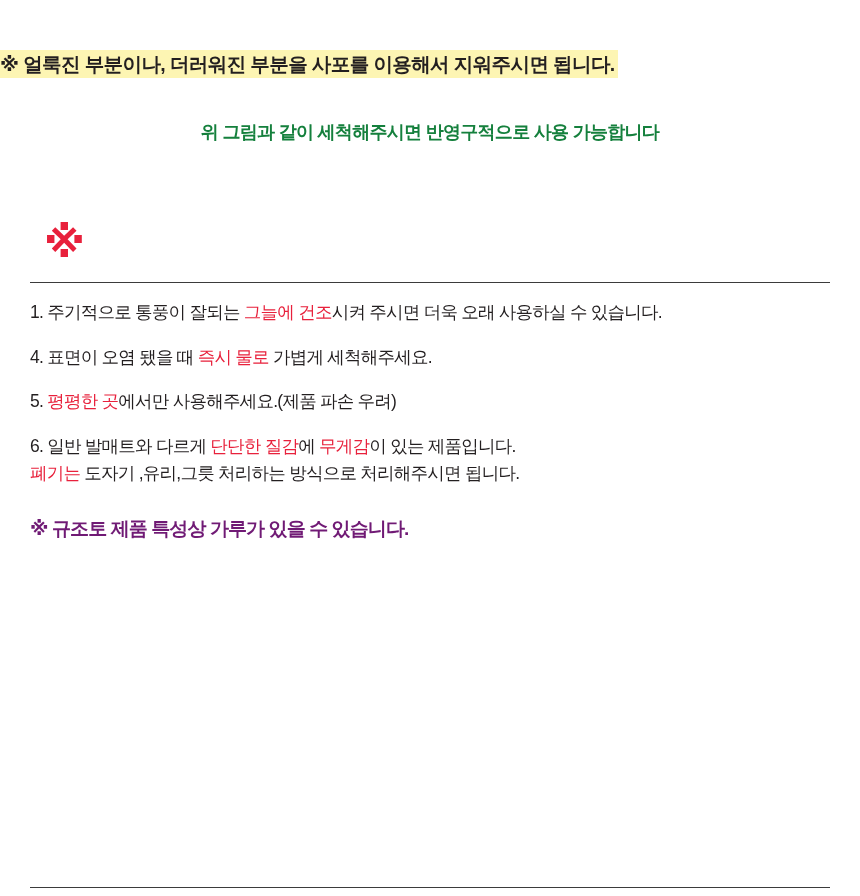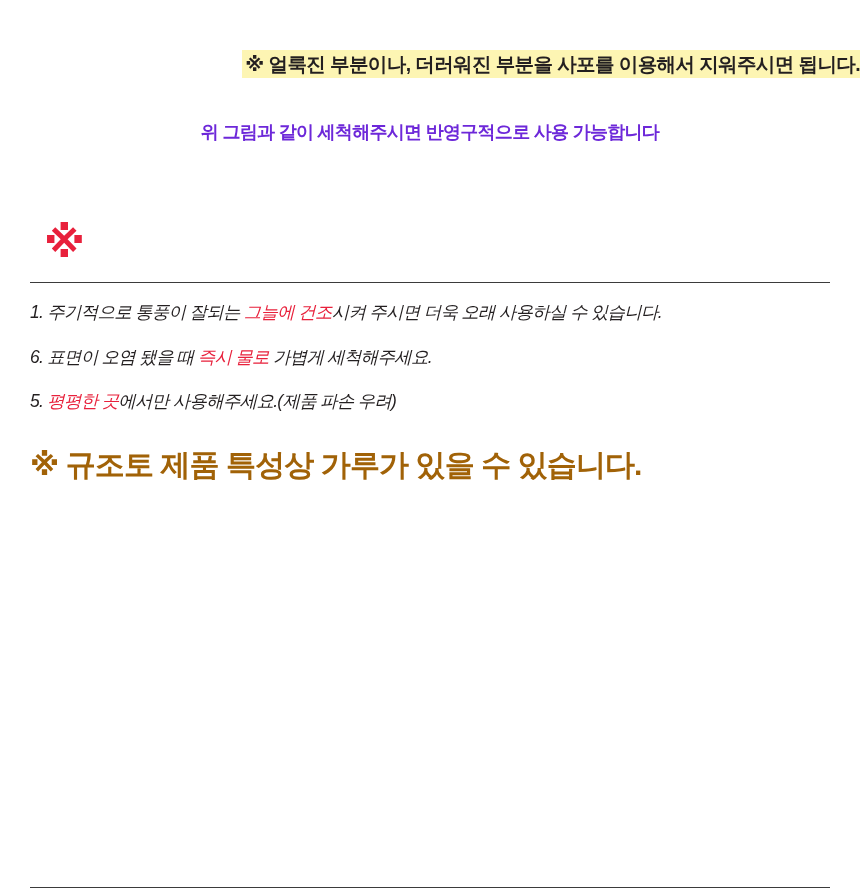--- a/index.html
+++ b/index.html
@@ -22,42 +22,42 @@
     box-sizing: border-box;
   }
 
   
   .notice-block {
     padding-top: 48px;
     text-align: center;
   }
   .notice-line {
     display: block;
-    text-align: right;
+    text-align: left;
     margin: 0 0 26px 0;
   }
   .notice-line .hl {
     display: inline;
     background: #fdf5b3;
     box-shadow: 0 0 0 3px #fdf5b3;
     font-size: 19.5px;
     font-weight: bold;
     letter-spacing: -0.6px;
     line-height: 1.65;
     color: #231f20;
   }
 
   
   .sub-caption {
     text-align: center;
     margin-top: 40px;
     font-size: 18px;
     font-weight: bold;
     letter-spacing: -0.7px;
-    color: #6d28d9;
+    color: #15803d;
   }
 
   
   .section-head {
     margin: 78px 0 0 44px;
     font-size: 45px;
     font-weight: bold;
     letter-spacing: -1.5px;
     color: #e8213c;
     line-height: 1;
@@ -72,41 +72,40 @@
   .divider {
     margin: 18px 30px 0 30px;
     border-top: 1px solid #3b3b3b;
   }
 
   
   .cautions {
     margin: 16px 30px 0 30px;
     padding: 0;
     list-style: none;
-    font-style: italic;
   }
   .cautions li {
     font-size: 17.5px;
     letter-spacing: -0.75px;
     line-height: 1.52;
     margin-bottom: 18px;
     color: #231f20;
     white-space: nowrap;
   }
   .red {
     color: #e8213c;
   }
 
   
   .footer-note {
     margin: 30px 30px 0 30px;
-    font-size: 30px;
+    font-size: 19px;
     font-weight: bold;
     letter-spacing: -0.9px;
-    color: #a16207;
+    color: #701a75;
   }
   .footer-rule {
     position: absolute;
     left: 30px;
     right: 30px;
     bottom: 8px;
     border-top: 1px solid #3b3b3b;
   }
 </style>
 </head>
@@ -123,20 +122,21 @@
   <div class="sub-caption">위 그림과 같이 세척해주시면 반영구적으로 사용 가능합니다</div>
 
   <div class="section-head">
     <span class="mark">※</span>
   </div>
 
   <div class="divider"></div>
 
   <ul class="cautions" id="cautions-list">
       <li><span>1. 주기적으로 통풍이 잘되는 </span><span class="red">그늘에 건조</span><span>시켜 주시면 더욱 오래 사용하실 수 있습니다.</span></li>
-      <li><span>6. 표면이 오염 됐을 때 </span><span class="red">즉시 물로</span><span> 가볍게 세척해주세요.</span></li>
+      <li><span>4. 표면이 오염 됐을 때 </span><span class="red">즉시 물로</span><span> 가볍게 세척해주세요.</span></li>
       <li><span>5. </span><span class="red">평평한 곳</span><span>에서만 사용해주세요.(제품 파손 우려)</span></li>
+      <li><span>6. 일반 발매트와 다르게 </span><span class="red">단단한 질감</span><span>에 </span><span class="red">무게감</span><span>이 있는 제품입니다.</span><br><span class="red">폐기는</span><span> 도자기 ,유리,그릇 처리하는 방식으로 처리해주시면 됩니다.</span></li>
     </ul>
 
   <div class="footer-note">※ 규조토 제품 특성상 가루가 있을 수 있습니다.</div>
 
   <div class="footer-rule"></div>
 </div>
 
 </body></html>

